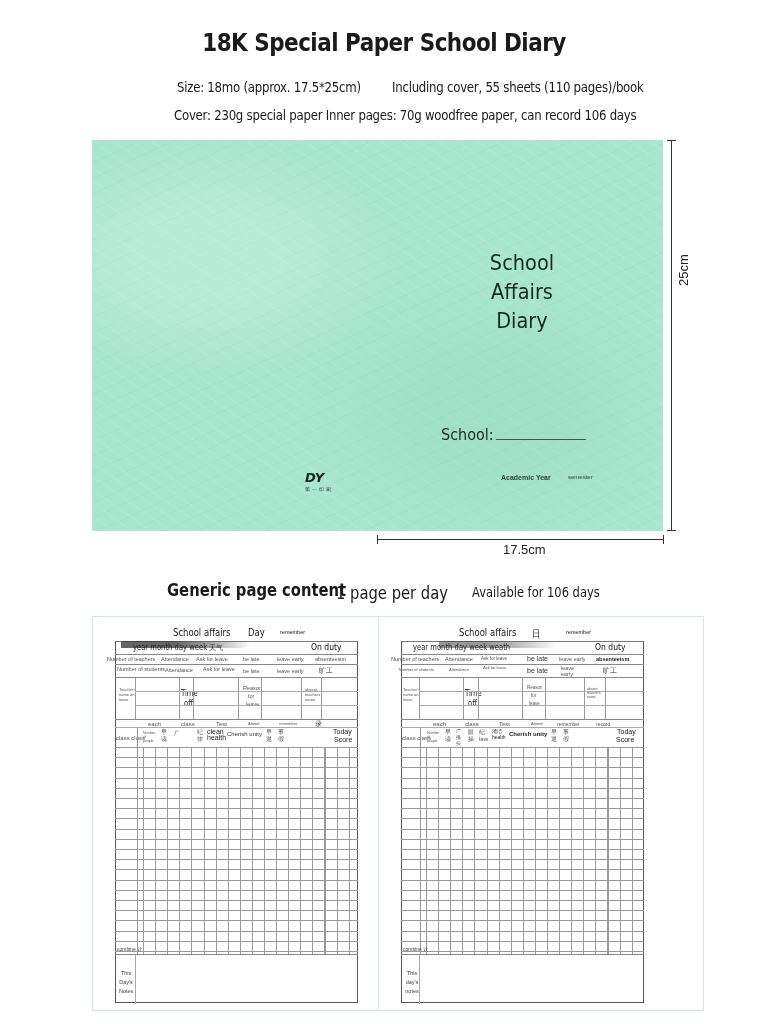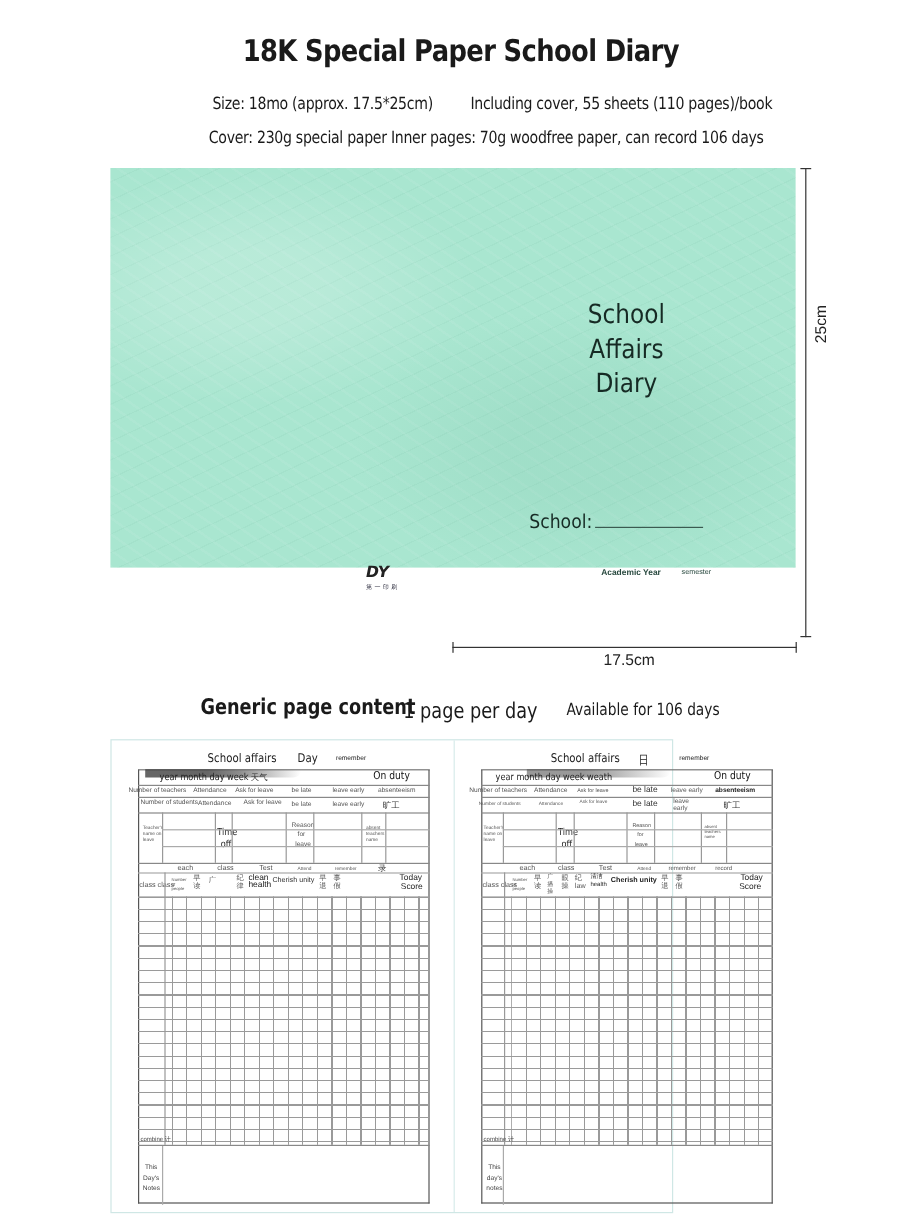--- a/index.html
+++ b/index.html
@@ -9,21 +9,21 @@
   .title { position: absolute; left: 0; width: 768px; top: 28px; text-align: center;
     font-family: "DejaVu Sans", sans-serif; font-size: 25px; font-weight: bold; letter-spacing: -0.6px;
     transform: scaleX(0.86); transform-origin: center; }
   .spec { position: absolute; font-family: "DejaVu Sans", sans-serif; font-size: 14px; letter-spacing: -0.3px;
     transform: scaleX(0.84); transform-origin: left center; white-space: nowrap; }
   .spec.s1 { left: 177px; top: 79px; }
   .spec.s2 { left: 392px; top: 79px; }
   .spec.s3 { left: 174px; top: 107px; }
 
   
-  .cover { position: absolute; left: 92px; top: 140px; width: 571px; height: 333px;
+  .cover { position: absolute; left: 92px; top: 140px; width: 571px; height: 391px;
     background: #a9e6d0;
     background-image:
       radial-gradient(ellipse at 20% 30%, rgba(255,255,255,0.18) 0 10%, transparent 30%),
       radial-gradient(ellipse at 70% 70%, rgba(120,190,165,0.18) 0 12%, transparent 35%),
       repeating-linear-gradient(35deg, rgba(255,255,255,0.06) 0 2px, transparent 2px 11px),
       repeating-linear-gradient(-25deg, rgba(90,160,135,0.07) 0 1px, transparent 1px 14px);
   }
   .cover-title { position: absolute; left: 370px; top: 108px; width: 120px; text-align: center;
     font-family: "DejaVu Sans", sans-serif; font-size: 22px; line-height: 29px; color: #162a24;
     transform: scaleX(0.88); }
@@ -47,21 +47,21 @@
   .dim-h::before { left: 0; } .dim-h::after { right: 0; }
   .dim-h-label { position: absolute; left: 503px; top: 542px; font-size: 13px; color: #222; }
 
   
   .sec { position: absolute; font-family: "DejaVu Sans", sans-serif; white-space: nowrap; transform-origin: left center; }
   .sec.a { left: 167px; top: 579px; font-size: 18px; font-weight: bold; transform: scaleX(0.82); }
   .sec.b { left: 336px; top: 582px; font-size: 18px; transform: scaleX(0.82); }
   .sec.c { left: 472px; top: 584px; font-size: 14px; transform: scaleX(0.82); }
 
   
-  .spread { position: absolute; left: 92px; top: 616px; width: 469px; height: 395px; border: 1px solid #cfe7e5; background: #fff; }
+  .spread { position: absolute; left: 92px; top: 616px; width: 612px; height: 395px; border: 1px solid #cfe7e5; background: #fff; }
   .spread-divider { position: absolute; left: 285px; top: 0; width: 1px; height: 100%; background: #d8ebea; }
   .page { position: absolute; top: 0; width: 285px; height: 393px; }
   .page.left { left: 0; } .page.right { left: 286px; }
   .pg-head { position: absolute; top: 10px; left: 0; width: 100%; height: 14px; font-size: 9px; }
   .pg-head .sa { position: absolute; left: 80px; top: 0; font-family: "DejaVu Sans", sans-serif; font-size: 10px; transform: scaleX(0.85); transform-origin: left; white-space: nowrap; }
   .pg-head .day { position: absolute; left: 155px; top: 0; font-family: "DejaVu Sans", sans-serif; font-size: 10px; transform: scaleX(0.85); transform-origin: left; }
   .pg-head .rem { position: absolute; left: 187px; top: 2px; font-size: 5.5px; }
   .frame { position: absolute; left: 22px; top: 24px; width: 243px; height: 362px; border: 1.5px solid #555; border-top-color: #777; }
   .tiny { position: absolute; font-size: 5.5px; color: #555; white-space: nowrap; }
   .sm { position: absolute; font-size: 7px; color: #333; white-space: nowrap; }

